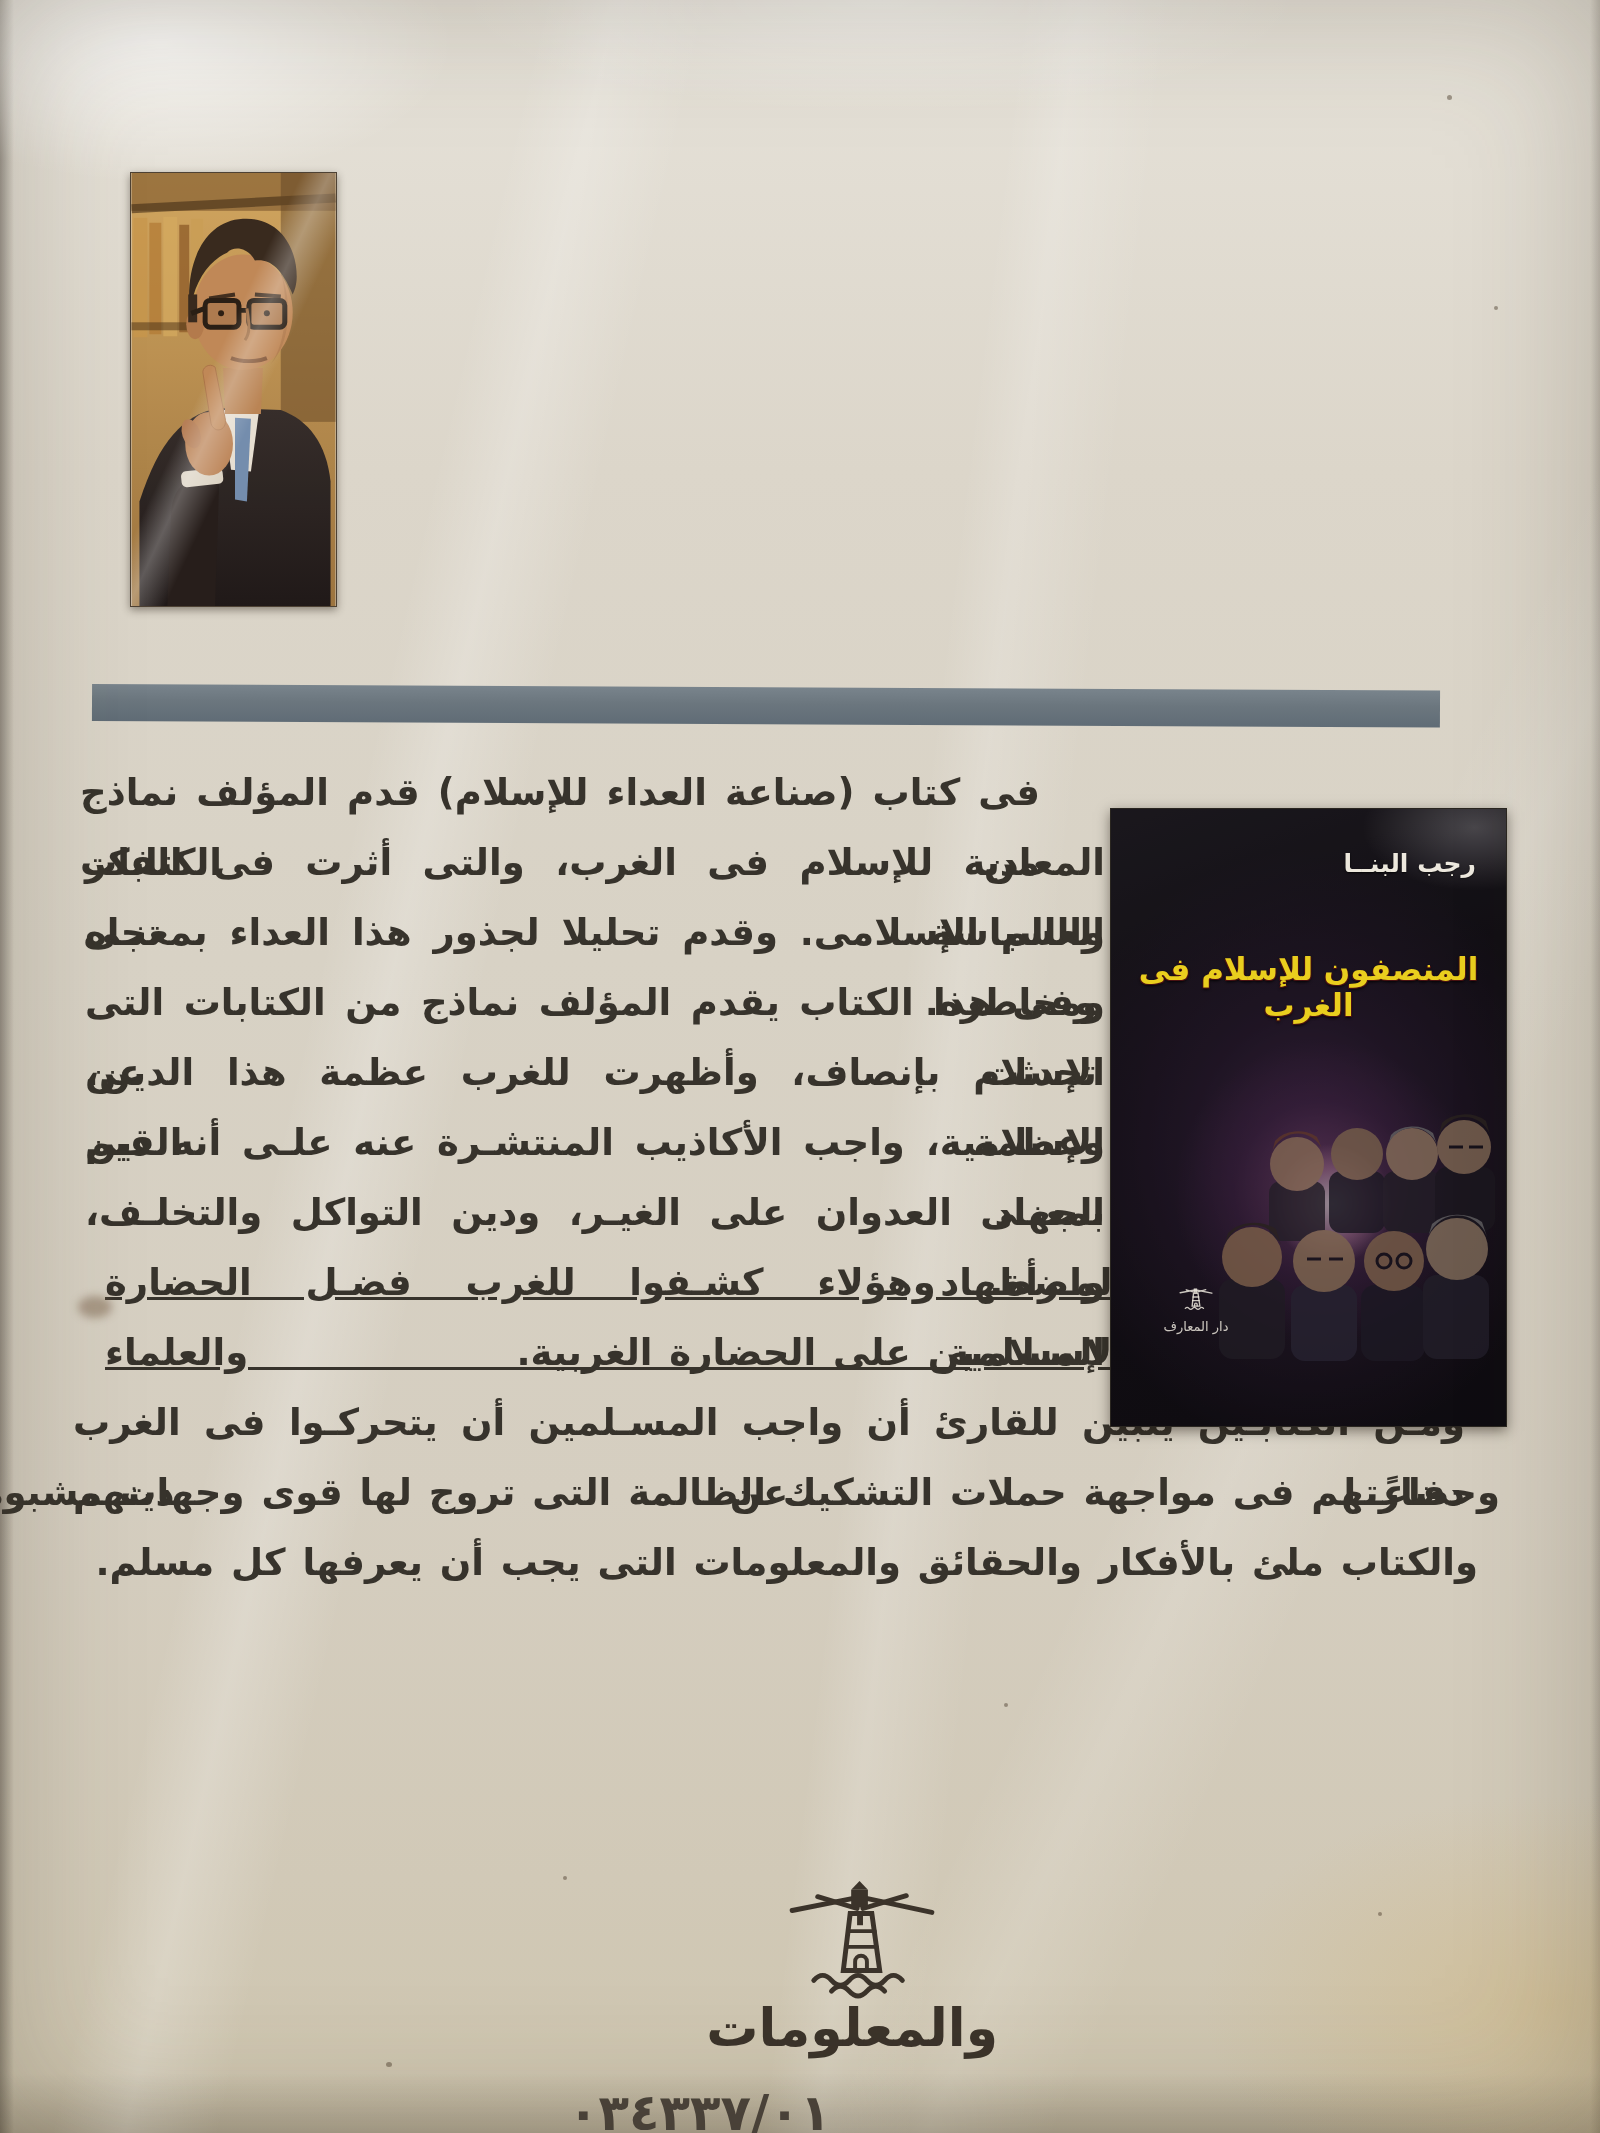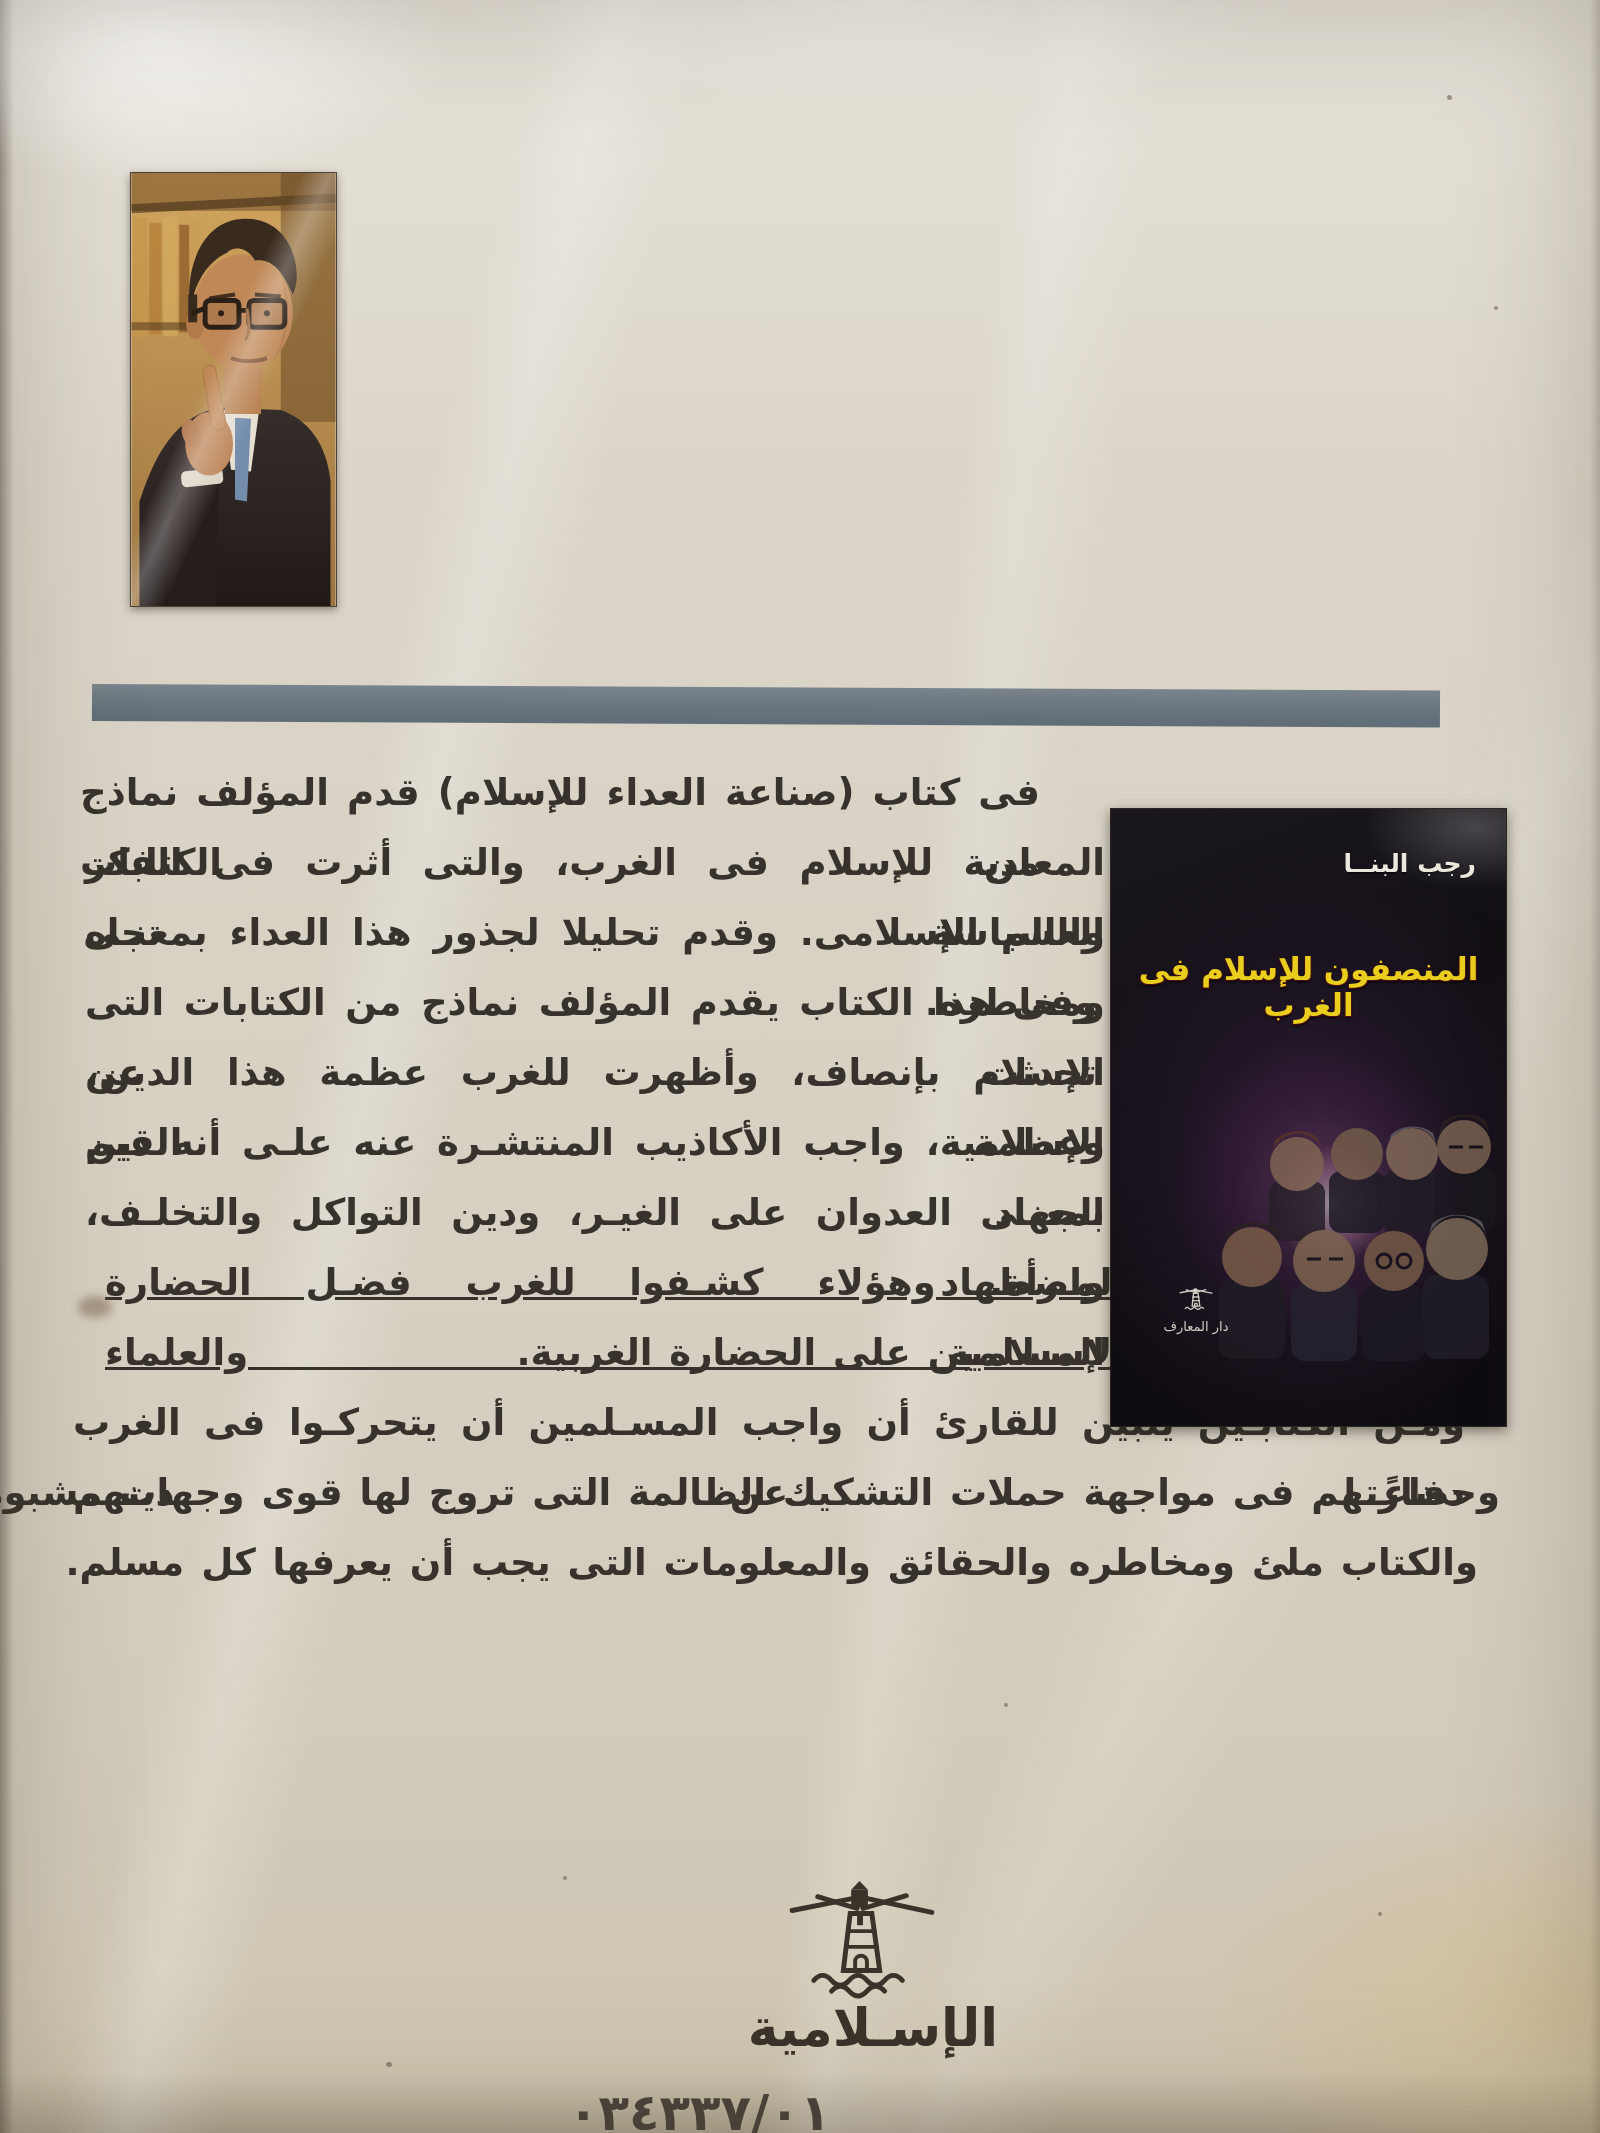--- a/index.html
+++ b/index.html
@@ -149,21 +149,21 @@
     <div class="line jline l1">المعادية للإسلام فى الغرب، والتى أثرت فى الفكر والسياسة تجاه</div>
     <div class="line jline l2">العالم الإسلامى. وقدم تحليلا لجذور هذا العداء بمعنـى ومخاطره.</div>
     <div class="line jline l3">وفى هذا الكتاب يقدم المؤلف نماذج من الكتابات التى تحدثت عن</div>
     <div class="line jline l4">الإسلام بإنصاف، وأظهرت للغرب عظمة هذا الدين، وعظمة القيم</div>
     <div class="line jline l5">الإسلامية، واجب الأكاذيب المنتشـرة عنه علـى أنه دين الجهاد</div>
     <div class="line jline l6">بمعنـى العدوان على الغيـر، ودين التواكل والتخلـف، واضطهاد</div>
     <div class="line jline l7">المـرأة. وهؤلاء كشـفوا للغرب فضـل الحضارة الإسـلامية والعلماء</div>
     <div class="line l8">المسلمين على الحضارة الغربية.</div>
     <div class="line jline l9">ومـن الكتابـين يتبين للقارئ أن واجب المسـلمين أن يتحركـوا فى الغرب دفاعًــا عن دينهم</div>
     <div class="line l10">وحضارتهم فى مواجهة حملات التشكيك الظالمة التى تروج لها قوى وجهات مشبوهة.</div>
-    <div class="line l11">والكتاب ملئ ومخاطره والحقائق والمعلومات التى يجب أن يعرفها كل مسلم.</div>
+    <div class="line l11">والكتاب ملئ بالأفكار والحقائق والمعلومات التى يجب أن يعرفها كل مسلم.</div>
   </div>
 
   <div id="mini-cover">
     <svg width="395" height="617" viewBox="0 0 395 617" style="position:absolute;inset:0;">
       <g opacity=".85">
 
         <rect x="158" y="372" width="56" height="60" rx="12" fill="#342c38"></rect>
         <circle cx="186" cy="355" r="27" fill="#c49a7a"></circle>
         <path d="M160,348 a27,27 0 0 1 52,-6 l-6,-14 a27,20 0 0 0 -42,4 Z" fill="#8a4f3a"></path>
         <rect x="218" y="362" width="56" height="62" rx="12" fill="#272230"></rect>
@@ -218,21 +218,21 @@
         <path d="M61,54 L88,54 M59,70 L90,70" stroke-width="4"></path>
         <path d="M68,94 v-9 a6,6 0 0 1 12,0 v9" stroke-width="4"></path>
         <path d="M26,104 q9,-10 18,0 t18,0 t18,0 t18,0 t18,0" stroke-width="5"></path>
         <path d="M44,115 q9,-10 18,0 t18,0 t18,0" stroke-width="5"></path>
       </g>
       <rect x="64" y="12" width="17" height="18" fill="#3b332a"></rect>
       <path d="M64,12 L72.5,3 L81,12 Z" fill="#3b332a"></path>
       <rect x="70" y="38" width="6" height="10" fill="#3b332a"></rect>
     </svg>
   </div>
-  <div id="publisher-wordmark">الإسـلامية</div>
+  <div id="publisher-wordmark">والمعلومات</div>
   <div id="phone-number">٠٣٤٣٣٧/٠١</div>
 
   <div class="speck" style="left:1447px;top:95px;width:5px;height:5px;"></div>
   <div class="speck" style="left:1494px;top:306px;width:4px;height:4px;"></div>
   <div class="speck" style="left:1004px;top:1703px;width:4px;height:4px;"></div>
   <div class="speck" style="left:386px;top:2062px;width:6px;height:5px;"></div>
   <div class="speck" style="left:563px;top:1876px;width:4px;height:4px;"></div>
   <div class="speck" style="left:1378px;top:1912px;width:4px;height:4px;"></div>
   <div id="smudge"></div>
 

